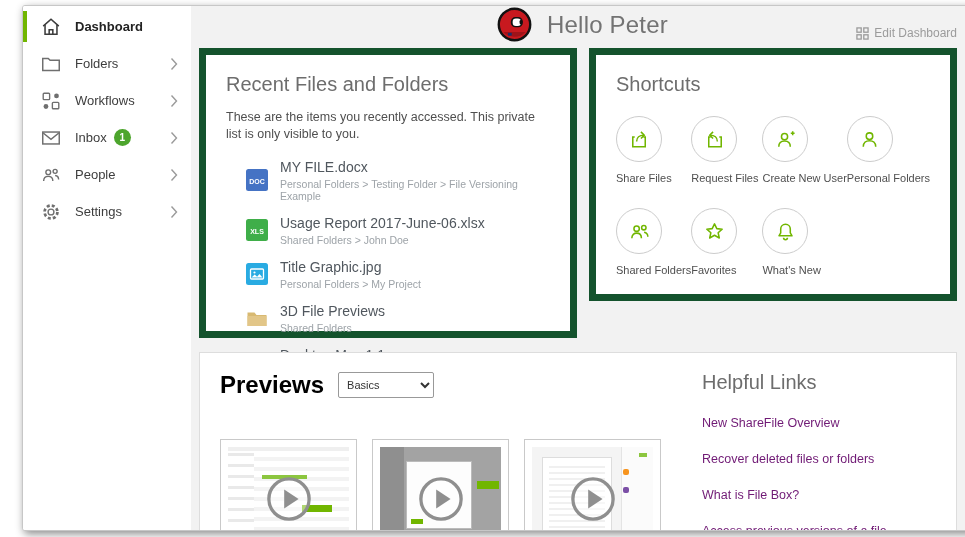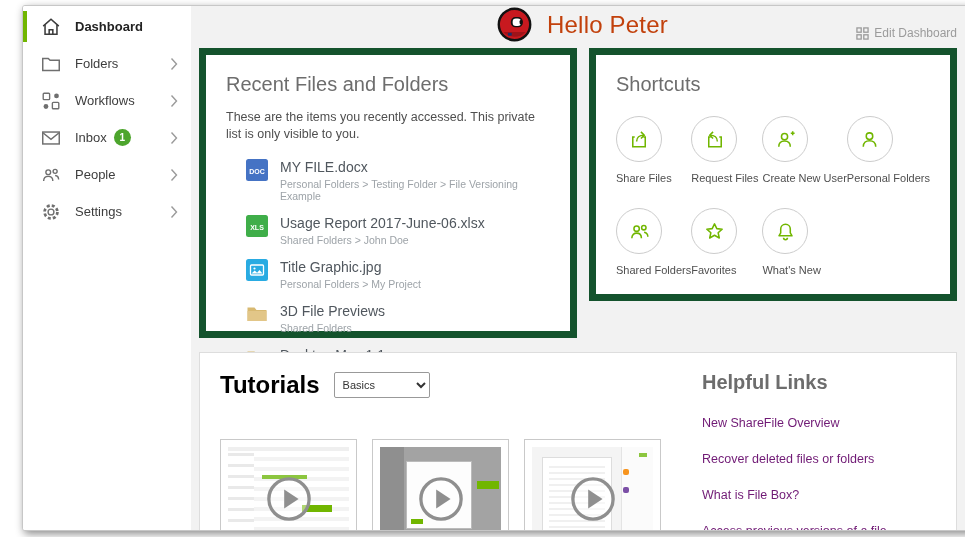--- a/index.html
+++ b/index.html
@@ -21,31 +21,31 @@
   .nav-item .chev { margin-left:auto; width:9px; height:14px; }
   .badge { display:inline-flex; align-items:center; justify-content:center;
            min-width:17px; height:17px; border-radius:50%; background:#4da52d;
            color:#fff; font-size:10px; font-weight:bold; margin-left:7px; }
 
   
   .content { flex:1; background:#f2f2f2; display:flex; flex-direction:column; overflow:hidden; }
   .topbar { height:56px; position:relative; display:flex; align-items:center; justify-content:center; }
   .greet-wrap { display:flex; align-items:center; gap:14px; }
   .avatar { width:37px; height:37px; }
-  .greeting { font-size:24px; font-weight:300; color:#c2410c; letter-spacing:.2px; }
+  .greeting { font-size:24px; font-weight:300; color:#737373; letter-spacing:.2px; }
   .edit-dash { position:absolute; right:16px; top:20px; display:flex; align-items:center;
                gap:5px; color:#9b9b9b; font-size:12px; cursor:pointer; }
 
   .cards { display:flex; gap:12px; padding:5px 16px 0 8px; }
   .card { background:#fff; border:7px solid #14532d; }
   .card h2 { font-size:20px; font-weight:300; color:#6d6d6d; }
 
   .card-recent { width:378px; height:290px; padding:18px 20px; }
   .recent-sub { font-size:12.5px; color:#4f4f4f; margin:13px 0 16px; line-height:1.35; }
-  .file-row { display:flex; align-items:flex-start; margin-bottom:13px; cursor:pointer;padding-left:20px; }
+  .file-row { display:flex; align-items:center; margin-bottom:13px; cursor:pointer;padding-left:20px; }
   .file-ic { width:22px; height:22px; margin-right:12px; flex:0 0 22px; }
   .file-name { font-size:14px; color:#50575e; line-height:1.15; }
   .file-path { font-size:10.5px; color:#9da3a8; margin-top:3px; }
 
   .card-shortcuts { flex:1; height:253px; padding:18px 20px; }
   .sc-grid { display:grid; grid-template-columns:repeat(4,1fr); row-gap:24px; margin-top:20px; }
   .sc-item { display:flex; flex-direction:column; align-items:flex-start; cursor:pointer; }
   .sc-circle { width:46px; height:46px; border:1px solid #ccc; border-radius:50%;
                display:flex; align-items:center; justify-content:center; background:#fff; }
   .sc-label { font-size:11px; color:#4f4f4f; margin-top:10px; white-space:nowrap; }
@@ -80,21 +80,21 @@
               background-position:6px 8px; background-size:calc(100% - 12px) 100%;
               background-repeat:no-repeat; }
   .m3 .rail { position:absolute; right:0; top:0; bottom:0; width:32px; background:#fbfbfb; border-left:1px solid #e4e4e4; }
   .m3 .dot-o { position:absolute; right:24px; top:22px; width:6px; height:6px; border-radius:2px; background:#f7941e; }
   .m3 .dot-p { position:absolute; right:24px; top:40px; width:6px; height:6px; border-radius:2px; background:#7b4fa6; }
   .m3 .dot-g { position:absolute; right:6px; top:6px; width:8px; height:4px; background:#8cc63f; }
   .play { position:absolute; left:50%; top:50%; transform:translate(-50%,-50%); }
 
   .links-col { width:242px; padding-left:8px; }
   .hl-link { font-size:12.5px; color:#701a75; margin-top:22px; cursor:pointer; }
-  .links-col h2 { font-size:20px; font-weight:700; color:#6d6d6d; }
+  .links-col h2 { font-size:20px; font-weight:400; color:#6d6d6d; }
 
   svg { display:block; }
 </style>
 </head>
 <body>
 
 <div class="frame">
 
   <nav class="sidebar">
 
@@ -369,21 +369,21 @@
             </span>
             <span class="sc-label">What's New</span>
           </div>
         </div>
       </section>
     </div>
 
     <section class="bottom-panel">
       <div class="tut-col">
         <div class="tut-head">
-          <h2>Tutorials</h2>
+          <h2>Previews</h2>
           <select class="tut-select">
             <option>Basics</option>
           </select>
         </div>
 
         <div class="thumbs">
           <div class="thumb">
             <div class="mini m1">
               <div class="side"></div>
                 <div class="green-bar"></div>

